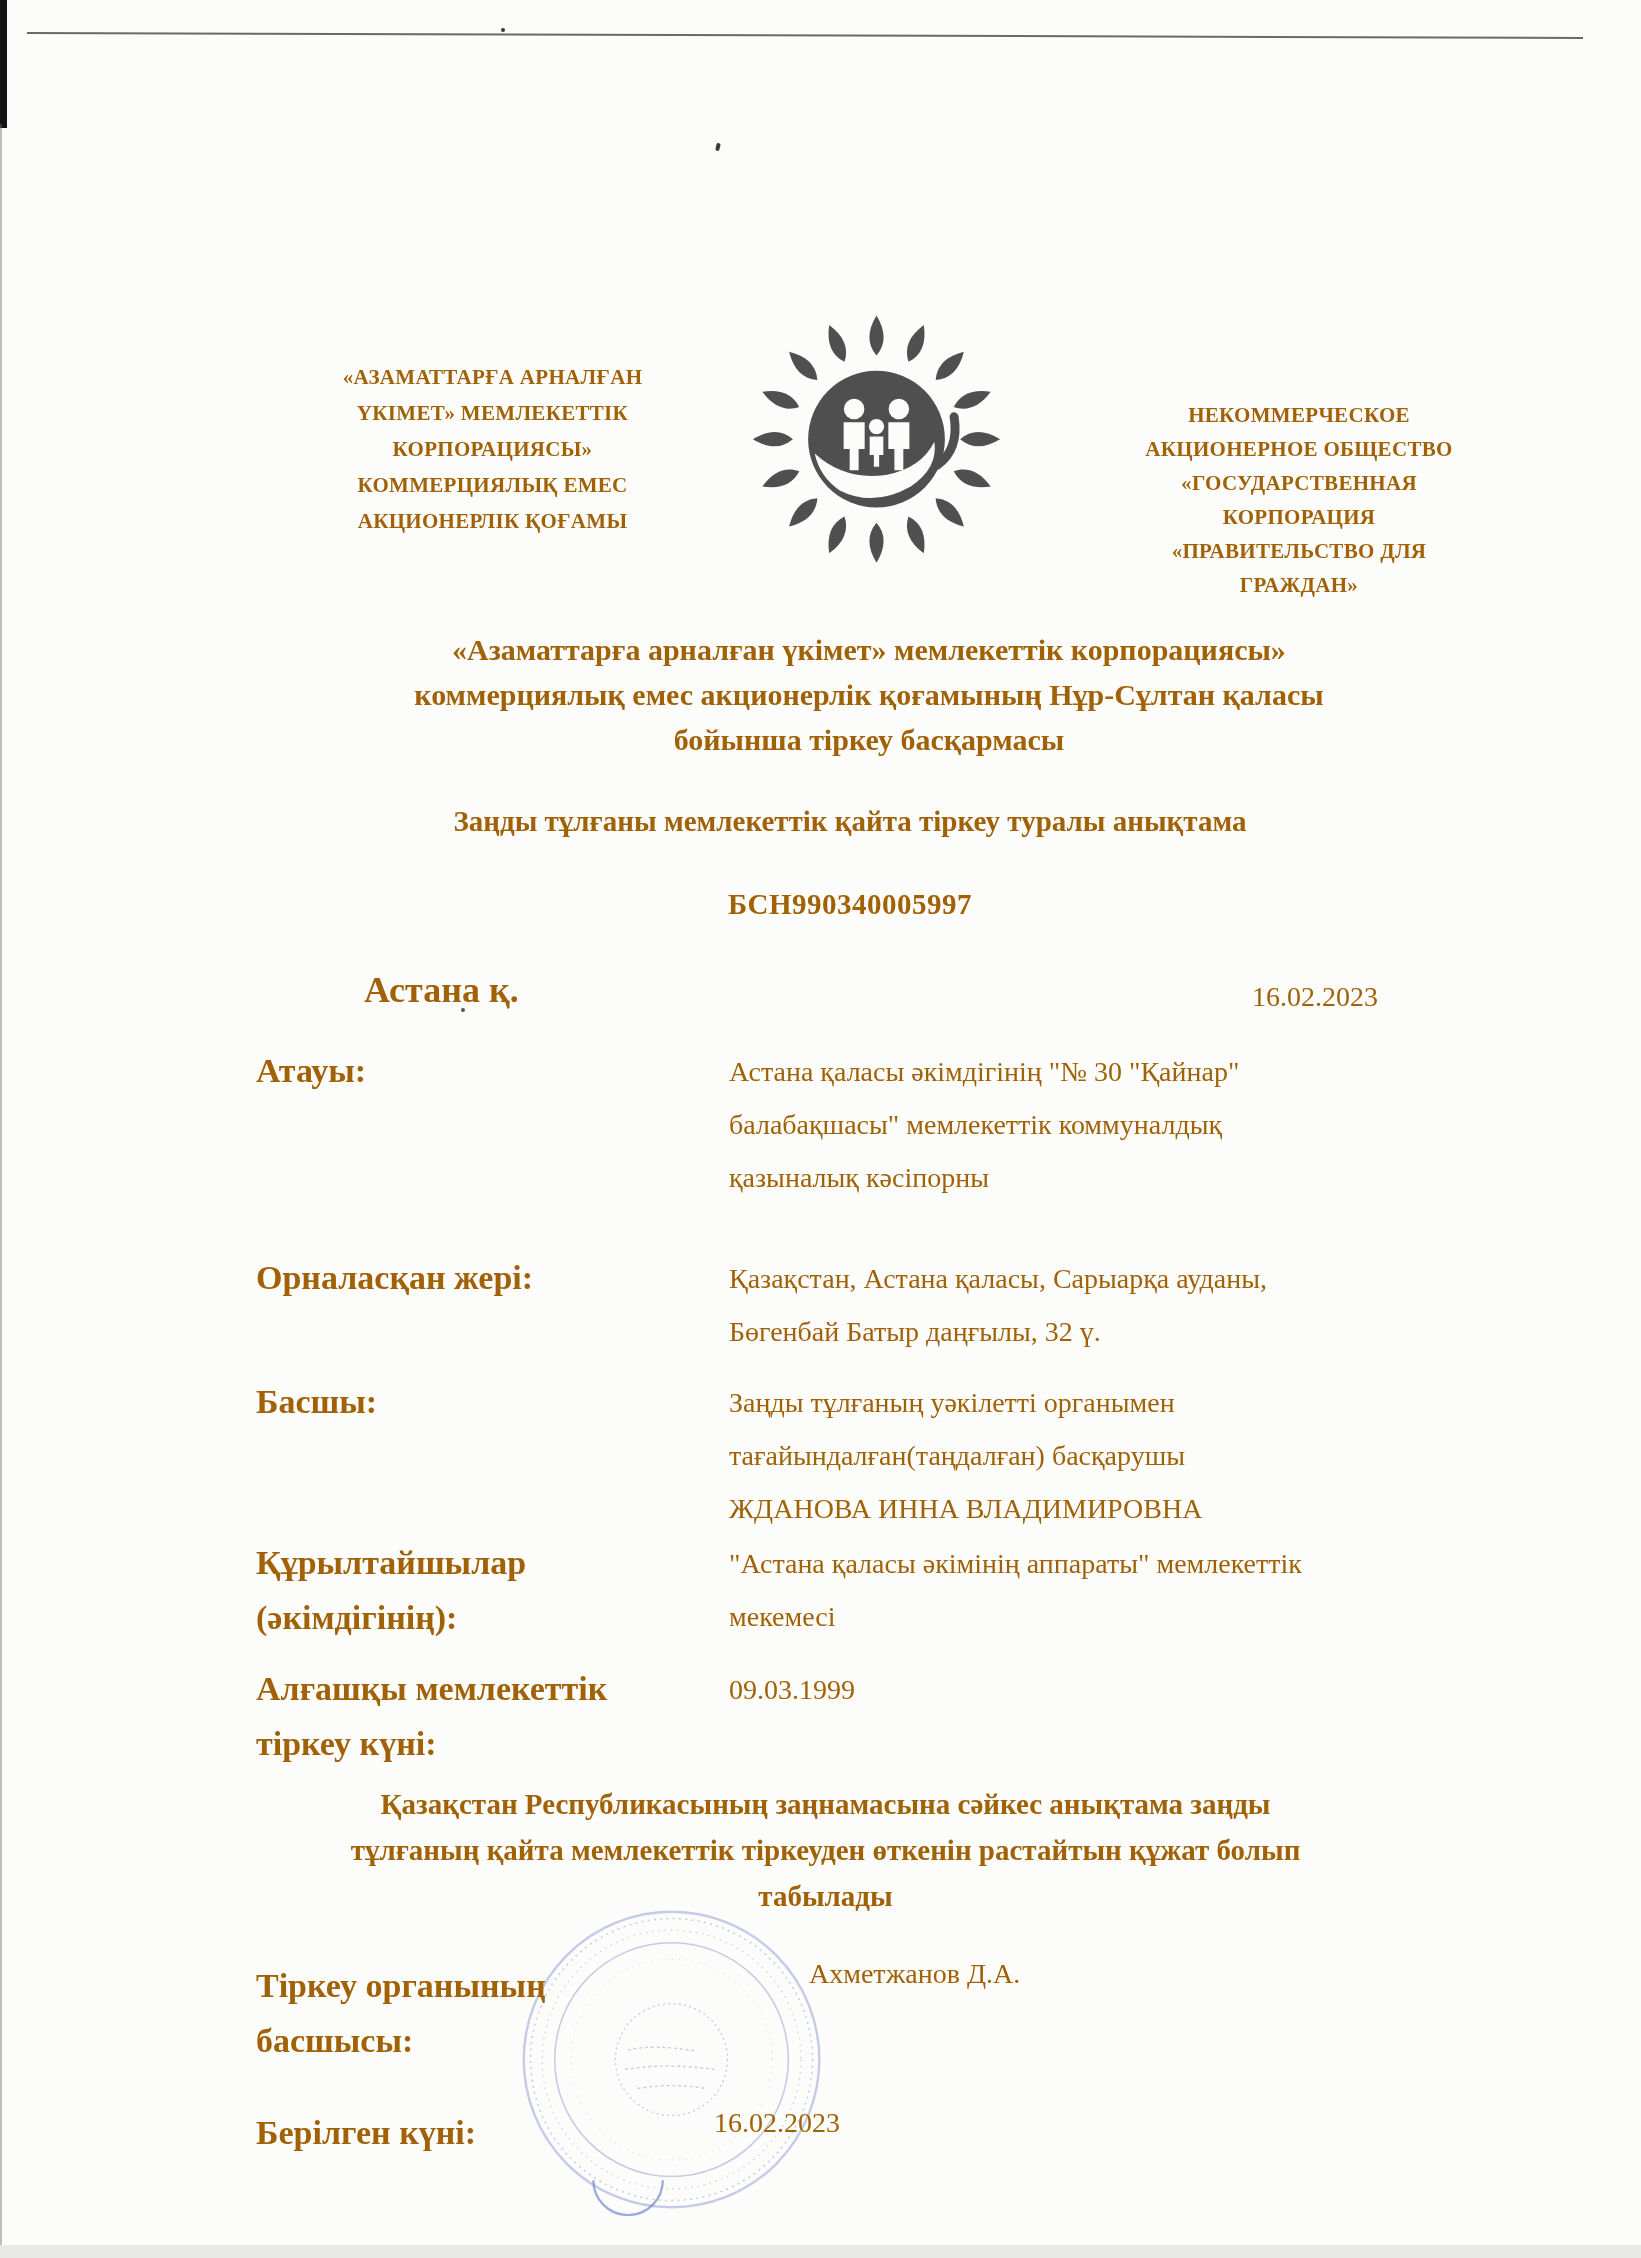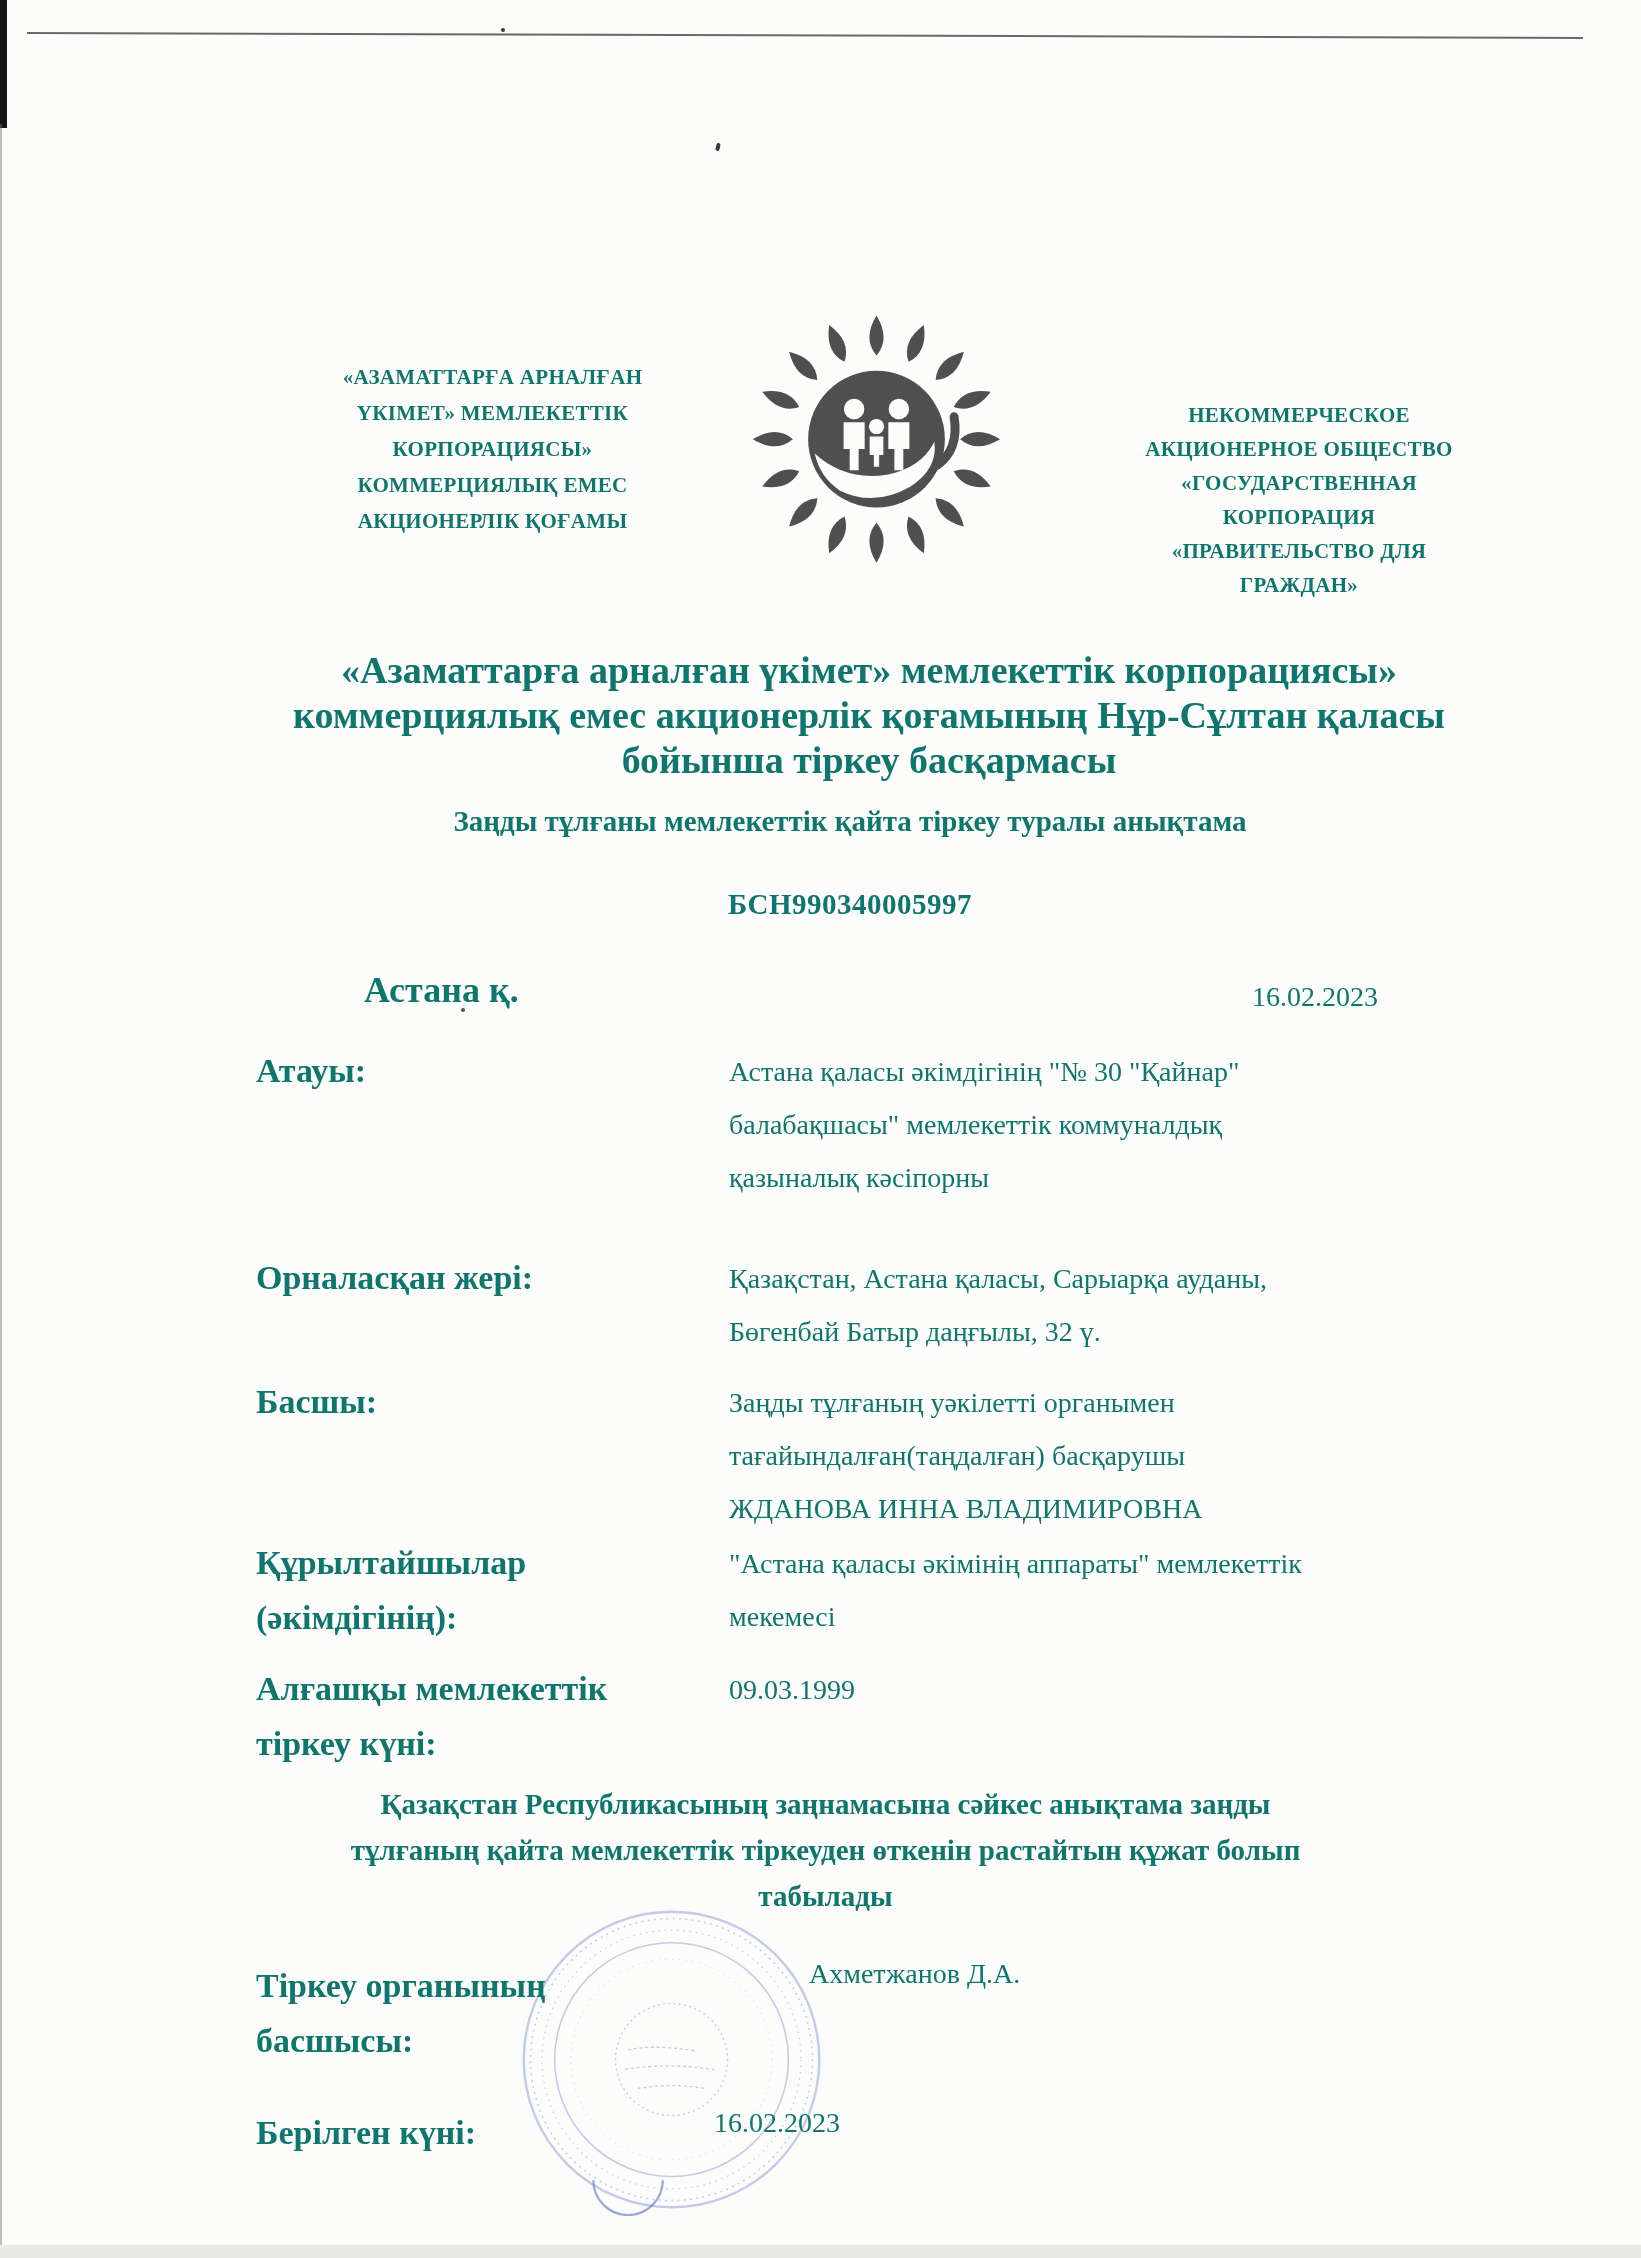--- a/index.html
+++ b/index.html
@@ -2,32 +2,32 @@
 <html><head>
 <meta charset="utf-8">
 <style>
   html,body{margin:0;padding:0;background:#ffffff;}
   .page{
     position:relative;
     width:1641px;height:2258px;
     background:#fcfcfa;
     overflow:hidden;
     font-family:"Liberation Serif", serif;
-    color:#0f766e;
+    color:#a16207;
   }
   .abs{position:absolute;}
   .preline{white-space:pre-line;}
   .center{text-align:center;}
   .bold{font-weight:bold;}
 
   .hdr-left{left:261px;top:359px;width:463px;font-size:21px;line-height:36px;letter-spacing:0.3px;}
   .hdr-right{left:1072px;top:355px;width:454px;font-size:21px;line-height:34px;letter-spacing:0.3px;margin-top:43px;}
   .logo{left:745px;top:299px;width:263px;height:275px;}
 
-  .org-title{left:193px;top:648px;width:1352px;font-size:38px;line-height:45px;}
+  .org-title{left:193px;top:627px;width:1352px;font-size:30px;line-height:45px;}
   .doc-title{left:174px;top:805px;width:1352px;font-size:29px;}
   .bsn{left:174px;top:888px;width:1352px;font-size:29px;letter-spacing:0.5px;text-align:center;}
 
   .city{left:364px;top:969px;font-size:36px;font-weight:bold;}
   .date-top{left:1252px;top:981px;font-size:28px;}
 
   .flabel{left:256px;width:454px;font-size:34px;font-weight:bold;line-height:55px;}
   .fvalue{left:729px;width:787px;font-size:28px;line-height:53px;}
 
   .statement{left:145px;top:1781px;width:1361px;font-size:29px;line-height:46px;}

